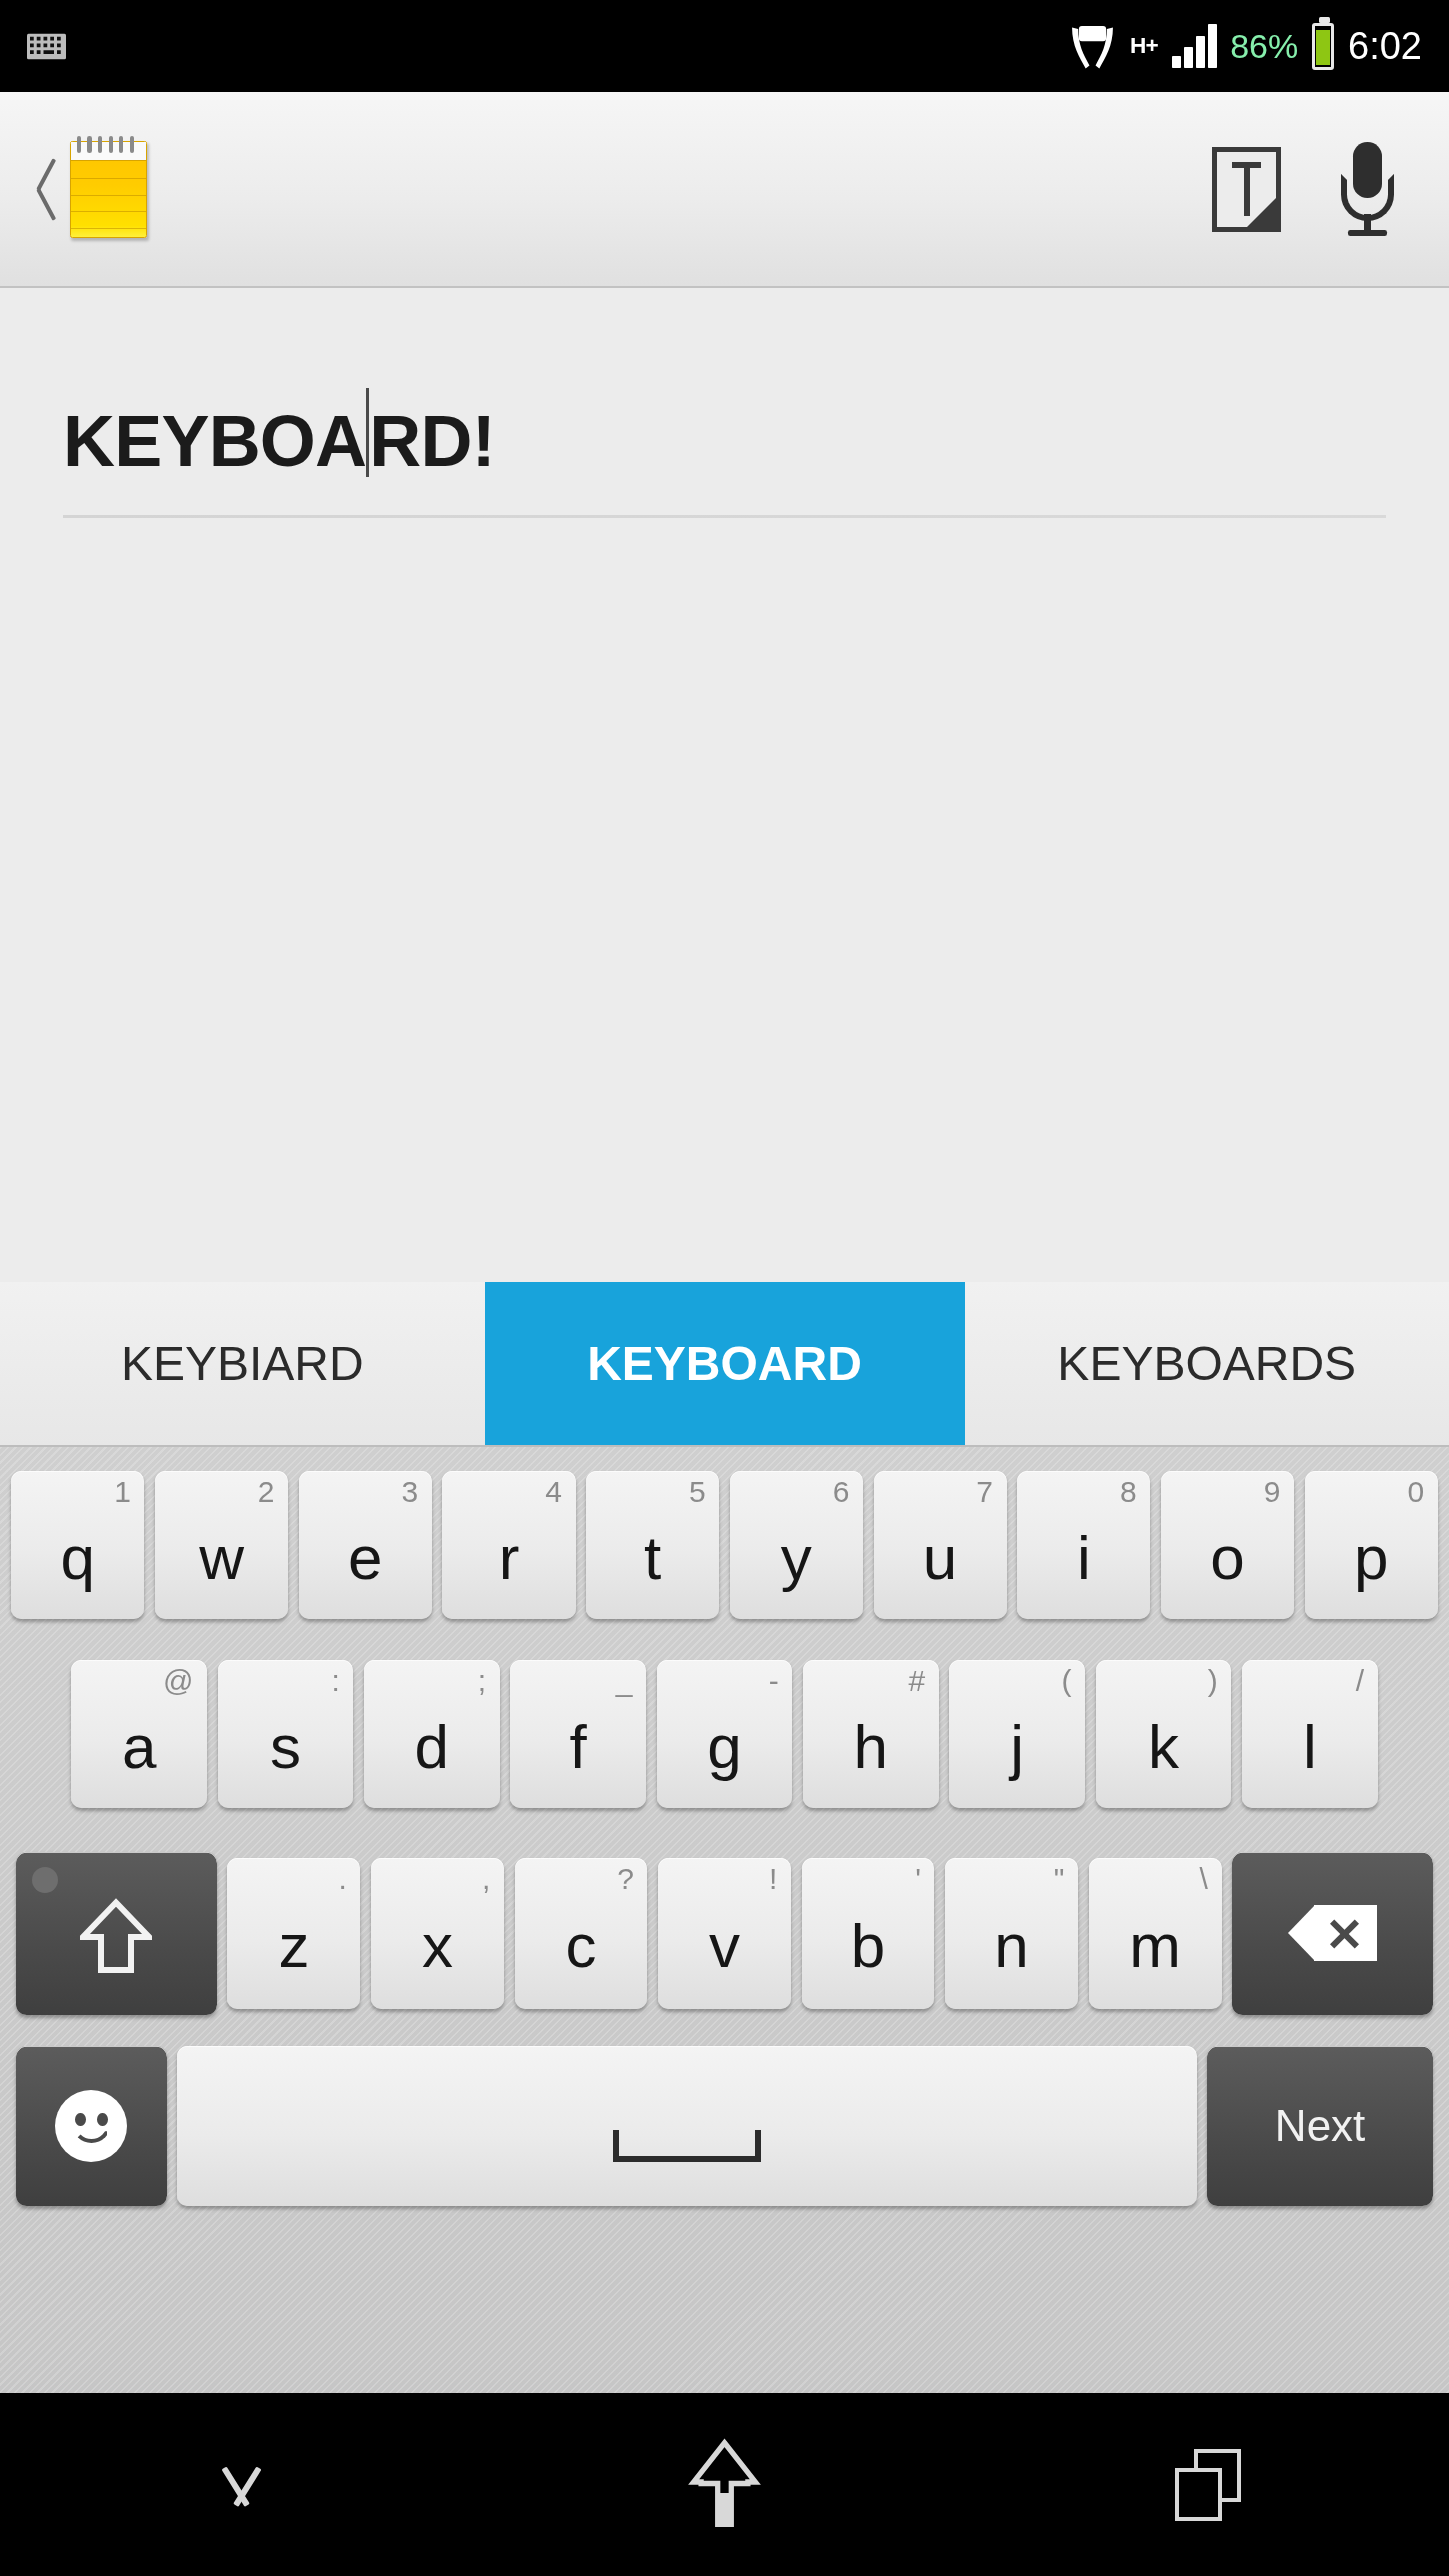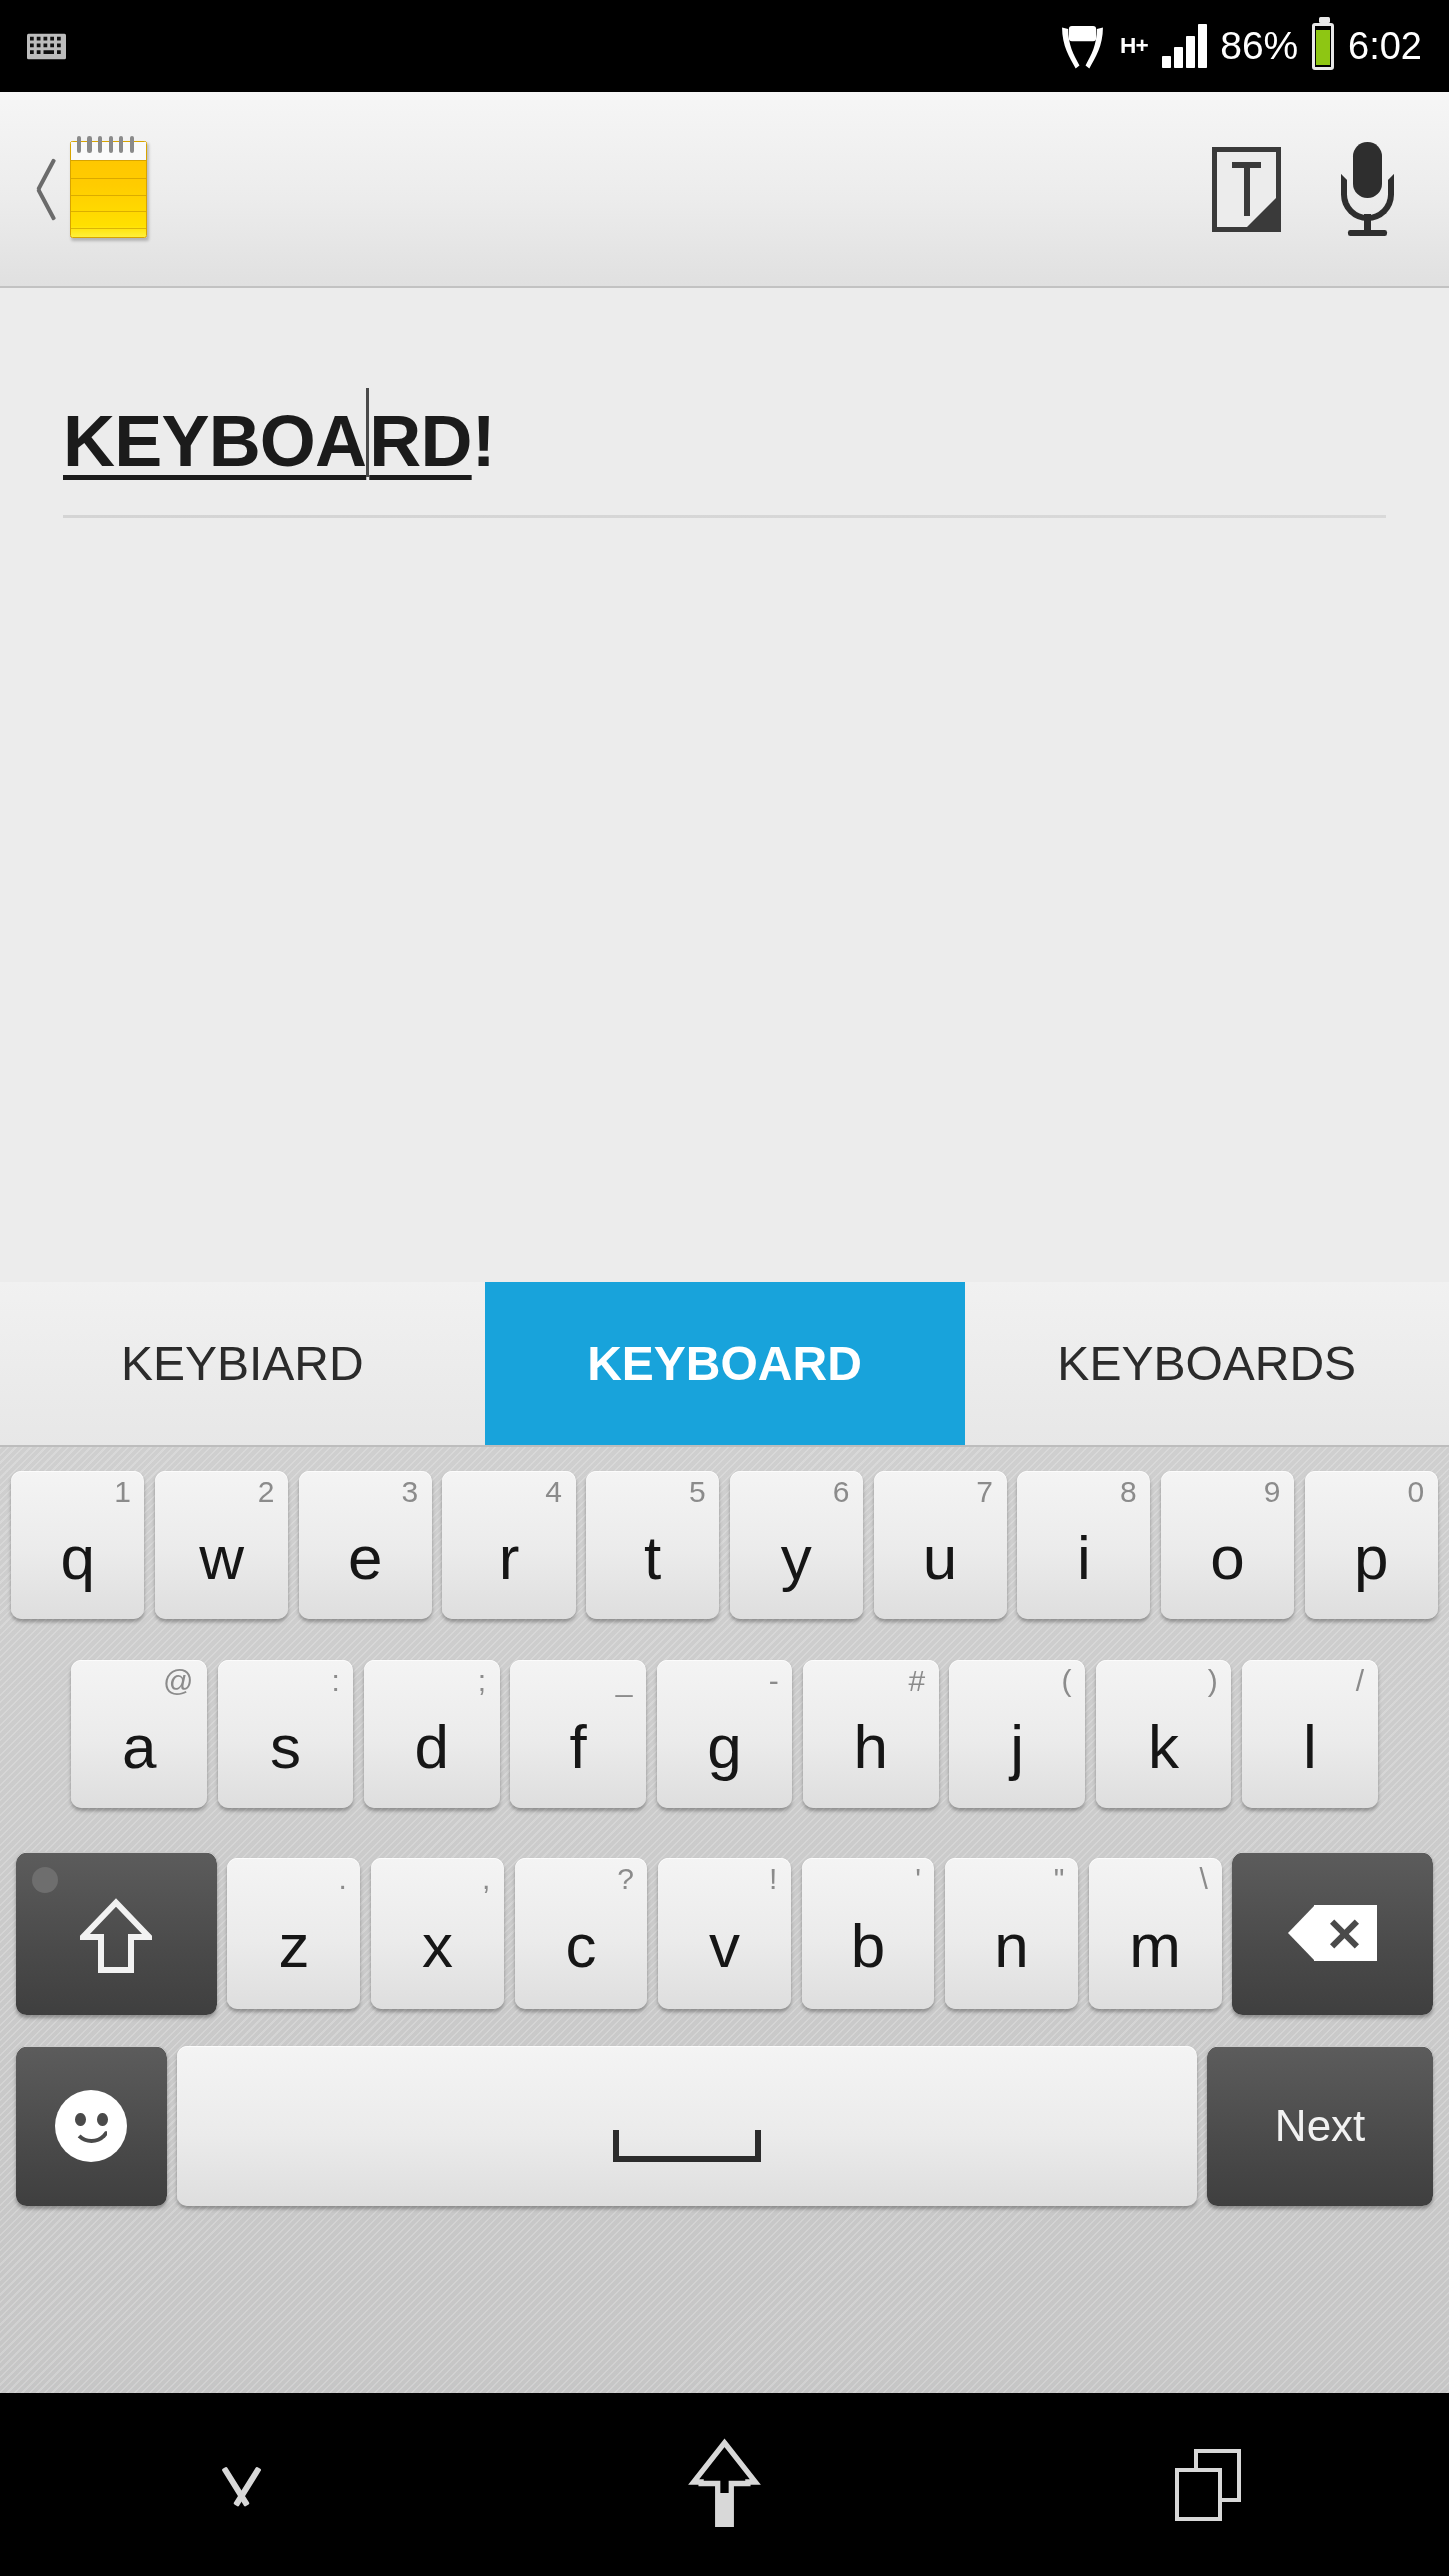--- a/index.html
+++ b/index.html
@@ -19,21 +19,21 @@
   }
   .sb-left { display: flex; align-items: center; gap: 10.6px; }
   .sb-right { margin-left: auto; display: flex; align-items: center; gap: 13.6px; }
   .kbd-notif-icon { width: 39px; height: 29px; position: relative; }
   .fragile-icon { width: 47px; height: 53px; position: relative; }
   .net-h { color:#fff; font-size: 22.6px; font-weight: bold; letter-spacing: -0.8px; line-height: 1; }
   .signal { display: flex; align-items: flex-end; gap: 3px; height: 44px; }
   .signal b { display: block; width: 9px; background: #fff; border-radius: 0.8px; }
   .signal b:nth-child(1){height:12px} .signal b:nth-child(2){height:21px}
   .signal b:nth-child(3){height:32px} .signal b:nth-child(4){height:44px}
-  .batt-pct { color: #ffffff; font-size: 39px; letter-spacing: 0px; text-align: right; }
+  .batt-pct { color: #86efac; font-size: 34px; letter-spacing: 0px; text-align: right; }
   .battery { width: 22.6px; height: 47px; border: 3px solid #e8e8e8; border-radius: 3px; position: relative; }
   .battery::before {
     content:""; position:absolute; top:-8.3px; left:4.5px; width:10.6px; height:5.3px;
     background:#e8e8e8; border-radius:1.5px;
   }
   .battery i { position:absolute; left:1.5px; right:1.5px; bottom:1.5px; height:86%; background:#8ec613; display:block; }
   .clock { color: #fff; font-size: 38px; letter-spacing: 0px; }
 
   
   .actionbar {
@@ -80,21 +80,21 @@
   
   .notebody {
     position: absolute; top: 288px; left: 0; width: 1449px; height: 994px;
     background: #ececec; padding: 45px 63px 0 63px;
   }
   .note-date { color: #8d8d8d; font-size: 32px; letter-spacing: 0.8px; font-weight: 500; }
   .note-title {
     margin-top: 44px; font-size: 72px; font-weight: bold; color: #1b1b1b;
     letter-spacing: -0.8px; white-space: nowrap; display: flex; align-items: baseline;
   }
-  .composing { text-decoration: underline; text-decoration-thickness: 5.3px; text-underline-offset: 9px; }
+  .composing { text-decoration-thickness: 5.3px; text-underline-offset: 9px; }
   .caret { display:inline-block; width:3px; height:89px; background:#4a4a4a; margin: 0 0 -16.6px 0; position: relative; top: 10.6px; }
   .title-rule { margin-top: 33px; height: 3px; background: linear-gradient(to right,#d4d4d4,#d9d9d9); }
 
   
   .suggestions {
     position: absolute; top: 1282px; left: 0; width: 1449px; height: 165px;
     background: linear-gradient(to bottom,#f1f1f1 0%, #e7e7e7 100%);
     display: flex; border-bottom: 2.3px solid #bdbdbd;
   }
   .sugg { flex: 1; display:flex; align-items:center; justify-content:center;

